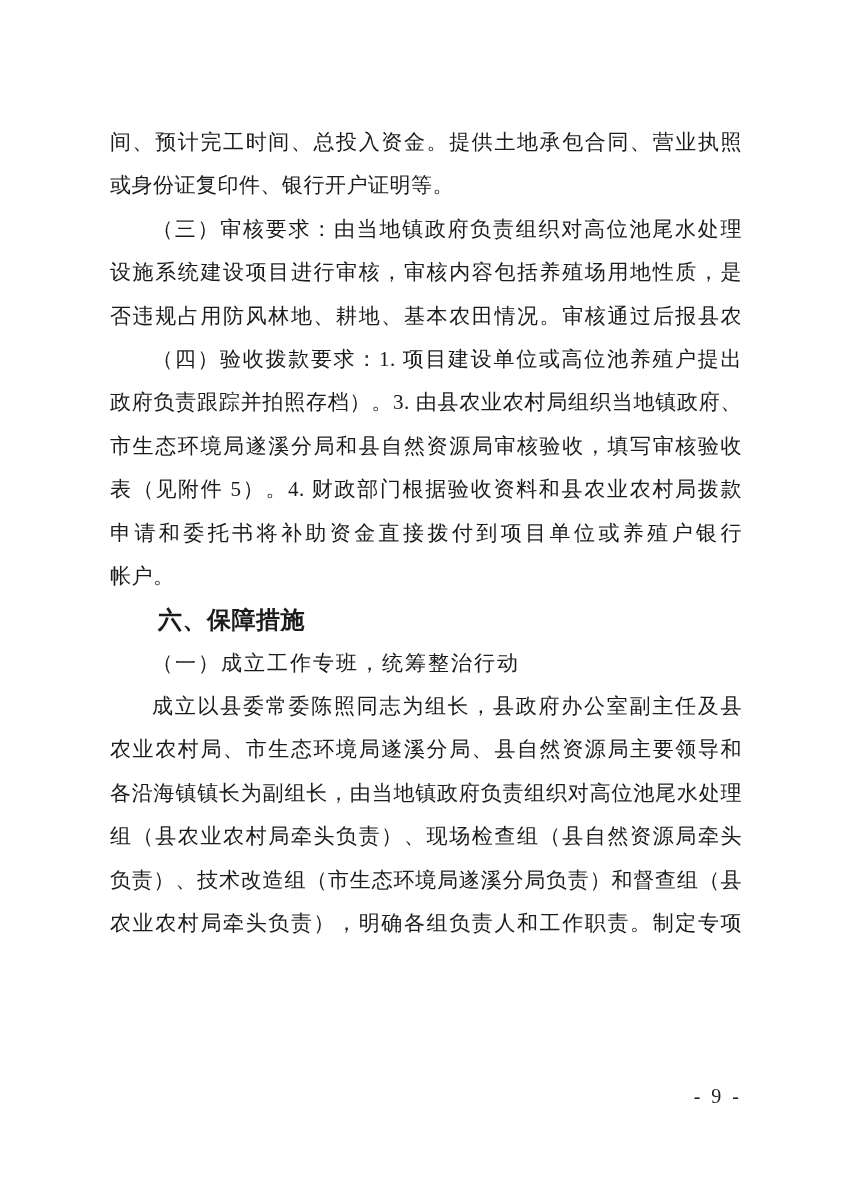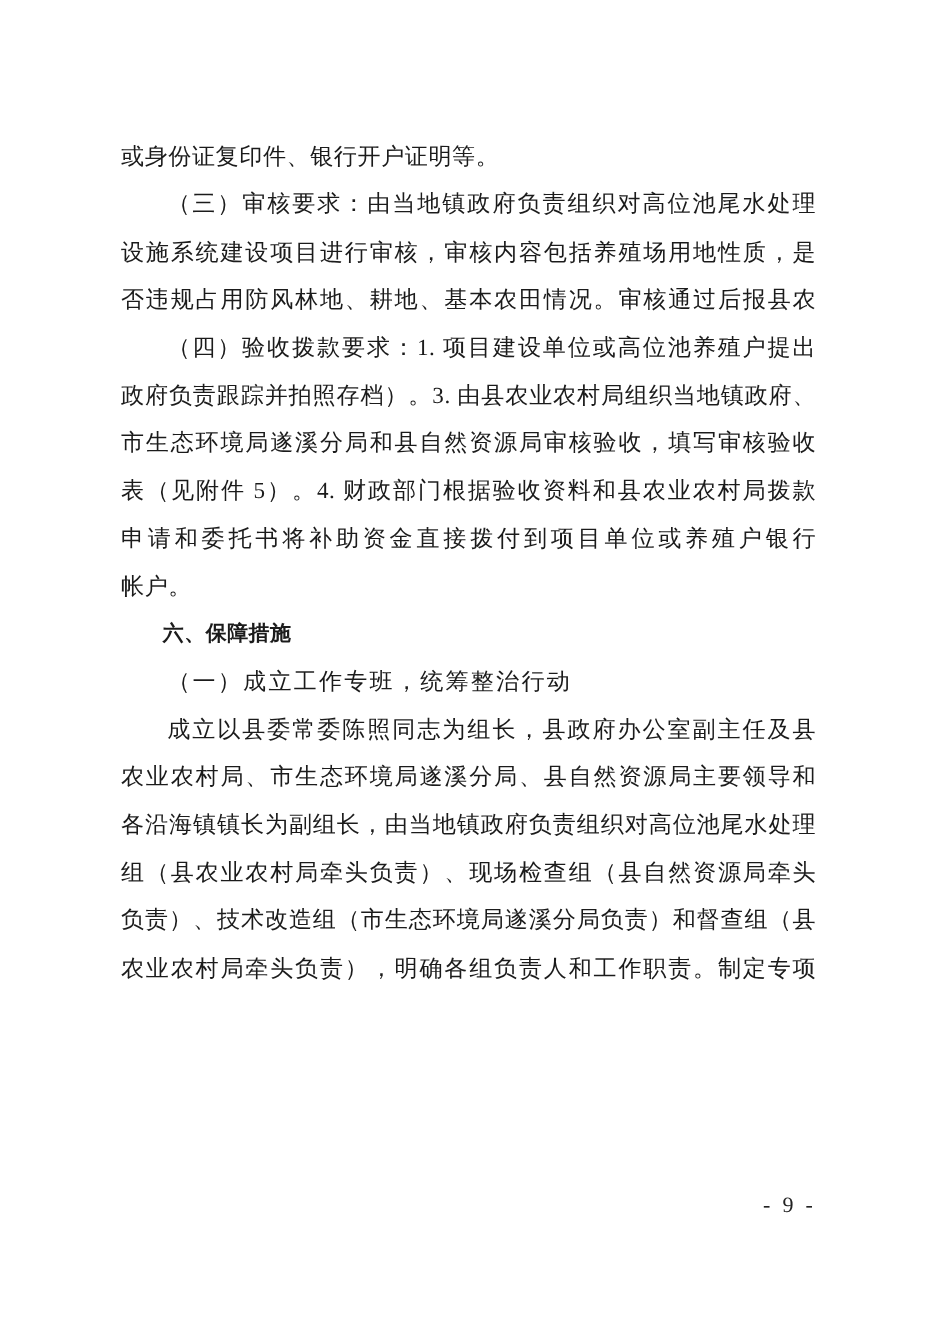--- a/index.html
+++ b/index.html
@@ -37,21 +37,21 @@
   .left-end {
     text-align: center;
     text-align-last: left;
   }
   .indent {
     text-indent: 2em;
   }
   .heading {
     font-family: "Liberation Sans", "DejaVu Sans", sans-serif;
     font-weight: 700;
-    font-size: 19px;
+    font-size: 24px;
     text-align: left;
     text-align-last: left;
   }
   .subheading {
     text-align: center;
     text-align-last: left;
     letter-spacing: 2px;
   }
   .page-number {
     position: absolute;
@@ -62,20 +62,21 @@
     color: #222222;
     letter-spacing: 3px;
     text-align: right;
   }
 </style>
 </head>
 <body>
 
 <div class="page">
   <div class="text-block">
+    <div class="line justify">间、预计完工时间、总投入资金。提供土地承包合同、营业执照</div>
     <div class="line left-end">或身份证复印件、银行开户证明等。</div>
     <div class="line justify indent">（三）审核要求：由当地镇政府负责组织对高位池尾水处理</div>
     <div class="line justify">设施系统建设项目进行审核，审核内容包括养殖场用地性质，是</div>
     <div class="line justify">否违规占用防风林地、耕地、基本农田情况。审核通过后报县农</div>
     <div class="line justify indent">（四）验收拨款要求：1. 项目建设单位或高位池养殖户提出</div>
     <div class="line justify">政府负责跟踪并拍照存档）。3. 由县农业农村局组织当地镇政府、</div>
     <div class="line justify">市生态环境局遂溪分局和县自然资源局审核验收，填写审核验收</div>
     <div class="line justify">表（见附件 5）。4. 财政部门根据验收资料和县农业农村局拨款</div>
     <div class="line justify">申请和委托书将补助资金直接拨付到项目单位或养殖户银行</div>
     <div class="line left-end">帐户。</div>

